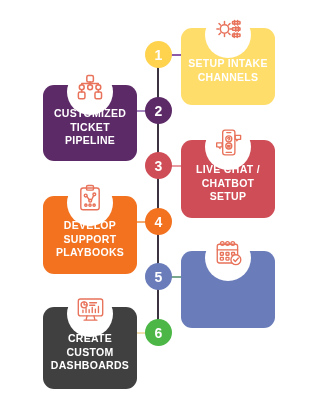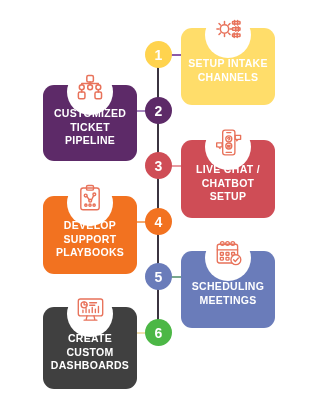--- a/index.html
+++ b/index.html
@@ -217,21 +217,20 @@
         <circle cx="20.4" cy="5.6" r="1.9"></circle>
         <rect x="7.6" y="15" width="3.1" height="2.8" rx="0.5"></rect>
         <rect x="13.4" y="15" width="3.1" height="2.8" rx="0.5"></rect>
         <rect x="19.2" y="15" width="3.1" height="2.8" rx="0.5"></rect>
         <rect x="7.6" y="20" width="3.1" height="2.8" rx="0.5"></rect>
         <rect x="13.4" y="20" width="3.1" height="2.8" rx="0.5"></rect>
         <circle cx="23.6" cy="22.4" r="5.1" fill="#ffffff"></circle>
         <path d="M21.3 22.4l1.7 1.8 3.2-3.5"></path>
       </svg>
     </div>
-    <div class="card-label">SCHEDULING MEETINGS</div>
   </div>
 
   <div class="step-circle" style="left:145px;top:263px;background:#6a7cba;">
     <span class="num">5</span>
   </div>
 
   <div class="connector" style="left:132px;top:332px;width:20px;background:#f2e0b0;"></div>
 
   <div class="card" style="left:43px;top:307px;width:94px;height:82px;background:#404040;">
     <div class="notch"></div>

